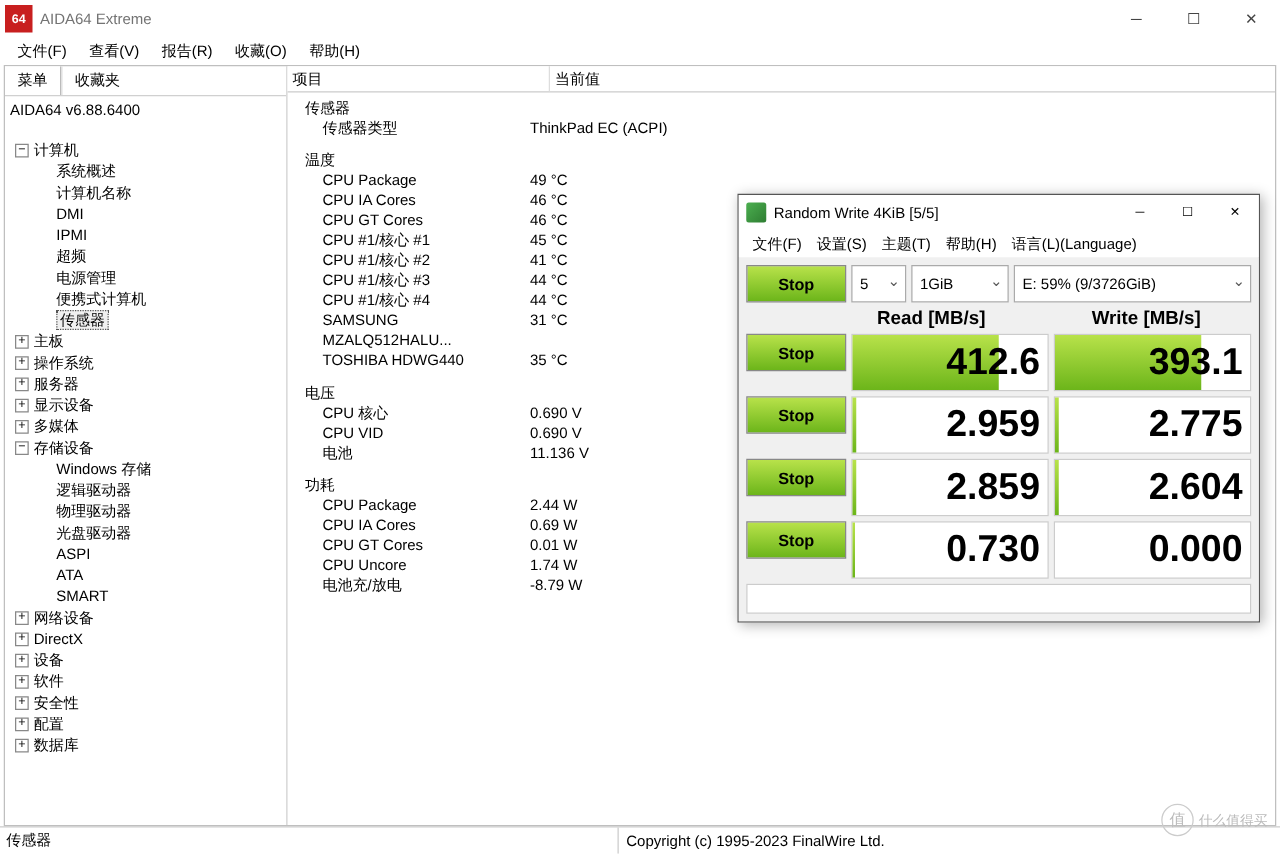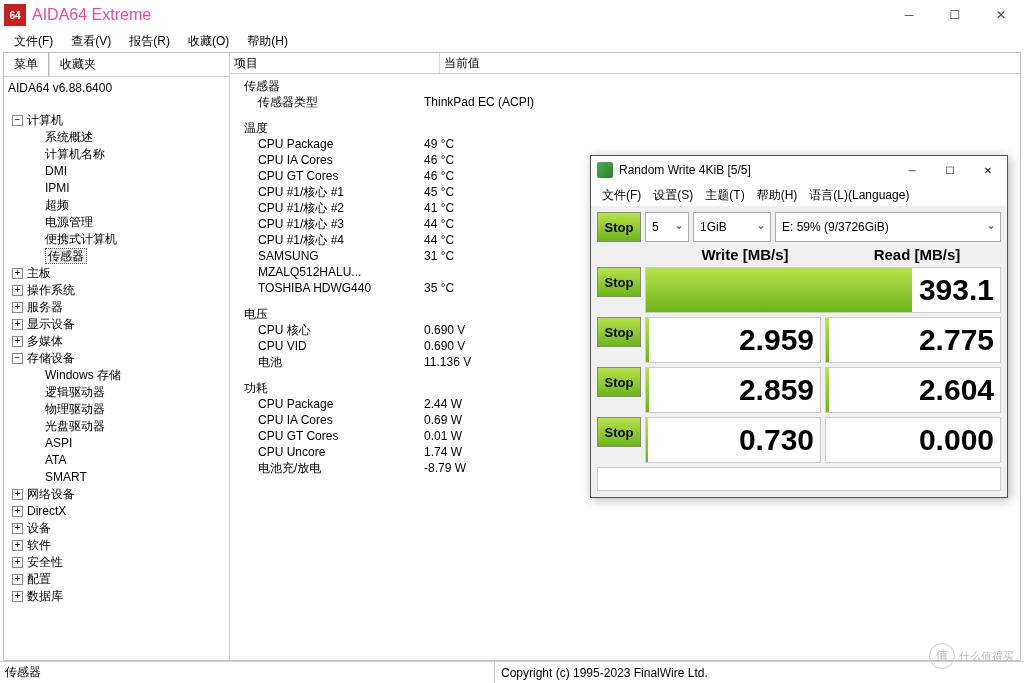--- a/index.html
+++ b/index.html
@@ -1,20 +1,20 @@
 <!DOCTYPE html>
 <html><head>
 <meta charset="utf-8">
 <style>
 * { box-sizing: border-box; margin: 0; padding: 0; font-family: "Microsoft YaHei", Tahoma, sans-serif; }
 body { background: #fff; width: 1024px; height: 683px; overflow: hidden; position: relative; }
 
 .titlebar { height: 30px; display: flex; align-items: center; padding-left: 4px; background: #fff; }
 .titlebar .logo { width: 22px; height: 22px; background: #c81f1f; color: #fff; display: flex; align-items: center; justify-content: center; font-size: 10px; font-weight: bold; margin-right: 6px; }
-.titlebar .title { font-size: 16px; color: #ec4899; flex: 1; }
+.titlebar .title { font-size: 12px; color: #737373; flex: 1; }
 .winbtns { display: flex; }
 .winbtn { width: 46px; height: 30px; display: flex; align-items: center; justify-content: center; font-size: 12px; color: #444; }
 
 .menubar { height: 22px; display: flex; align-items: center; padding-left: 6px; font-size: 12px; gap: 2px; }
 .menubar span { padding: 2px 8px; }
 
 .mainarea { position: absolute; top: 52px; left: 3px; right: 3px; bottom: 22px; display: flex; border: 1px solid #bfbfbf; }
 
 .sidebar { width: 226px; border-right: 1px solid #d0d0d0; overflow: hidden; }
 .tabrow { display: flex; border-bottom: 1px solid #d0d0d0; }
@@ -52,21 +52,21 @@
 .cdm-title { height: 28px; display: flex; align-items: center; padding-left: 6px; font-size: 12px; background: #fff; }
 .cdm-title .ic { width: 16px; height: 16px; background: linear-gradient(135deg,#4caf50,#2e7d32); margin-right: 6px; border-radius: 2px; }
 .cdm-title .t { flex: 1; }
 .cdm-wb { display: flex; }
 .cdm-wb div { width: 38px; height: 28px; display:flex; align-items:center; justify-content:center; font-size:10px; }
 .cdm-menu { height: 22px; display: flex; align-items: center; font-size: 12px; padding-left: 6px; gap: 2px; background:#fff; }
 .cdm-menu span { padding: 0 5px; }
 
 .cdm-body { padding: 6px; background: #f0f0f0; }
 .cdm-toprow { display: flex; gap: 4px; margin-bottom: 4px; }
-.cdm-stop { width: 44px; height: 30px; background: linear-gradient(#b8e24a,#6cb51a); border: 1px solid #888; display:flex; align-items:center; justify-content:center; font-weight:bold; font-size:13px; }
+.cdm-stop { width: 80px; height: 30px; background: linear-gradient(#b8e24a,#6cb51a); border: 1px solid #888; display:flex; align-items:center; justify-content:center; font-weight:bold; font-size:13px; }
 .cdm-sel { height: 30px; border: 1px solid #aaa; background: #fff; font-size: 12px; display:flex; align-items:center; padding: 0 16px 0 6px; position:relative; }
 .cdm-sel::after { content:"⌄"; position:absolute; right:4px; top:5px; font-size:12px; color:#555; }
 .cdm-hdr { display: flex; gap: 4px; margin-bottom: 4px; }
 .cdm-hdr .sp { width: 60px; }
 .cdm-hdr .h { flex:1; text-align:center; font-weight:bold; font-size:15px; }
 .cdm-row { display: flex; gap: 4px; margin-bottom: 4px; }
 .cdm-cell { flex:1; height: 46px; background: #fff; border: 1px solid #ccc; display:flex; align-items:center; justify-content:flex-end; padding-right: 6px; font-size: 30px; font-weight:bold; font-family: Arial, sans-serif; position:relative; }
 .cdm-cell.running::before { content:""; position:absolute; left:0; top:0; bottom:0; width: 75%; background: linear-gradient(#b8e24a,#6cb51a); }
 .cdm-cell.running span { position:relative; z-index:1; }
 .cdm-cell.part::before { content:""; position:absolute; left:0; top:0; bottom:0; width: 3px; background: linear-gradient(#b8e24a,#6cb51a); }
@@ -251,27 +251,30 @@
   </div>
   <div class="cdm-body">
     <div class="cdm-toprow">
       <div class="cdm-stop">Stop</div>
       <div class="cdm-sel" style="width:44px">5</div>
       <div class="cdm-sel" style="width:78px">1GiB</div>
       <div class="cdm-sel" style="flex:1">E: 59% (9/3726GiB)</div>
     </div>
     <div class="cdm-hdr">
       <div class="sp"></div>
+      <div class="h">Read [MB/s]</div>
       <div class="h">Write [MB/s]</div>
-      <div class="h">Read [MB/s]</div>
     </div>
     <div id="cdm-rows">
         <div class="cdm-row">
           <div class="cdm-stop">Stop</div>
           <div class="cdm-cell running">
+            <span>412.6</span>
+          </div>
+          <div class="cdm-cell running">
             <span>393.1</span>
           </div>
         </div>
         <div class="cdm-row">
           <div class="cdm-stop">Stop</div>
           <div class="cdm-cell part">
             <span>2.959</span>
           </div>
           <div class="cdm-cell part">
             <span>2.775</span>

